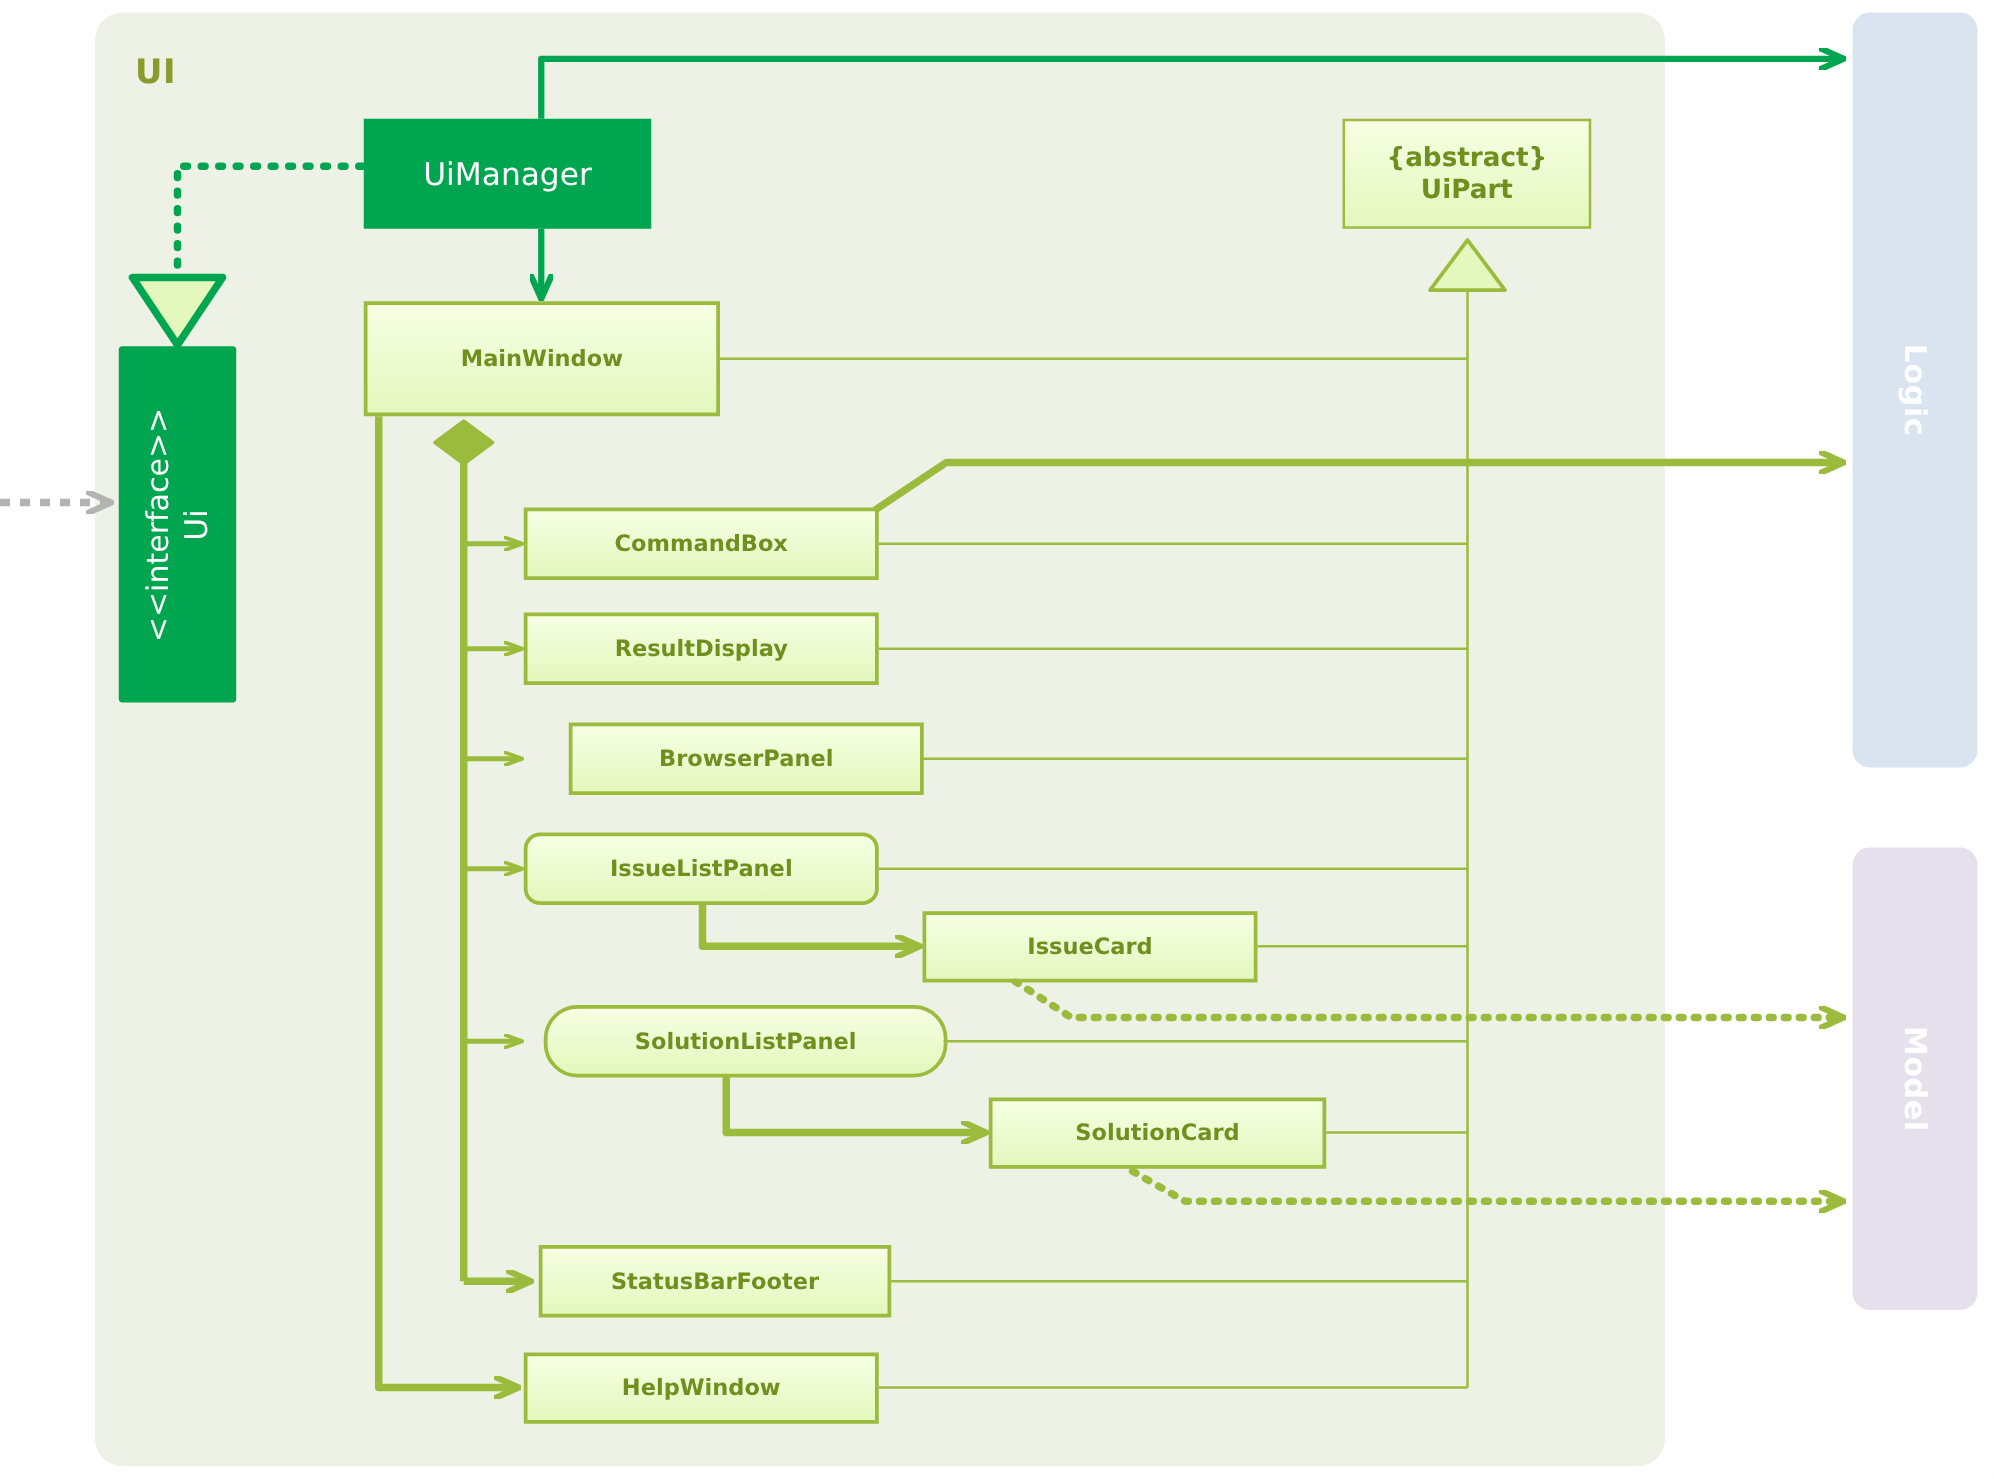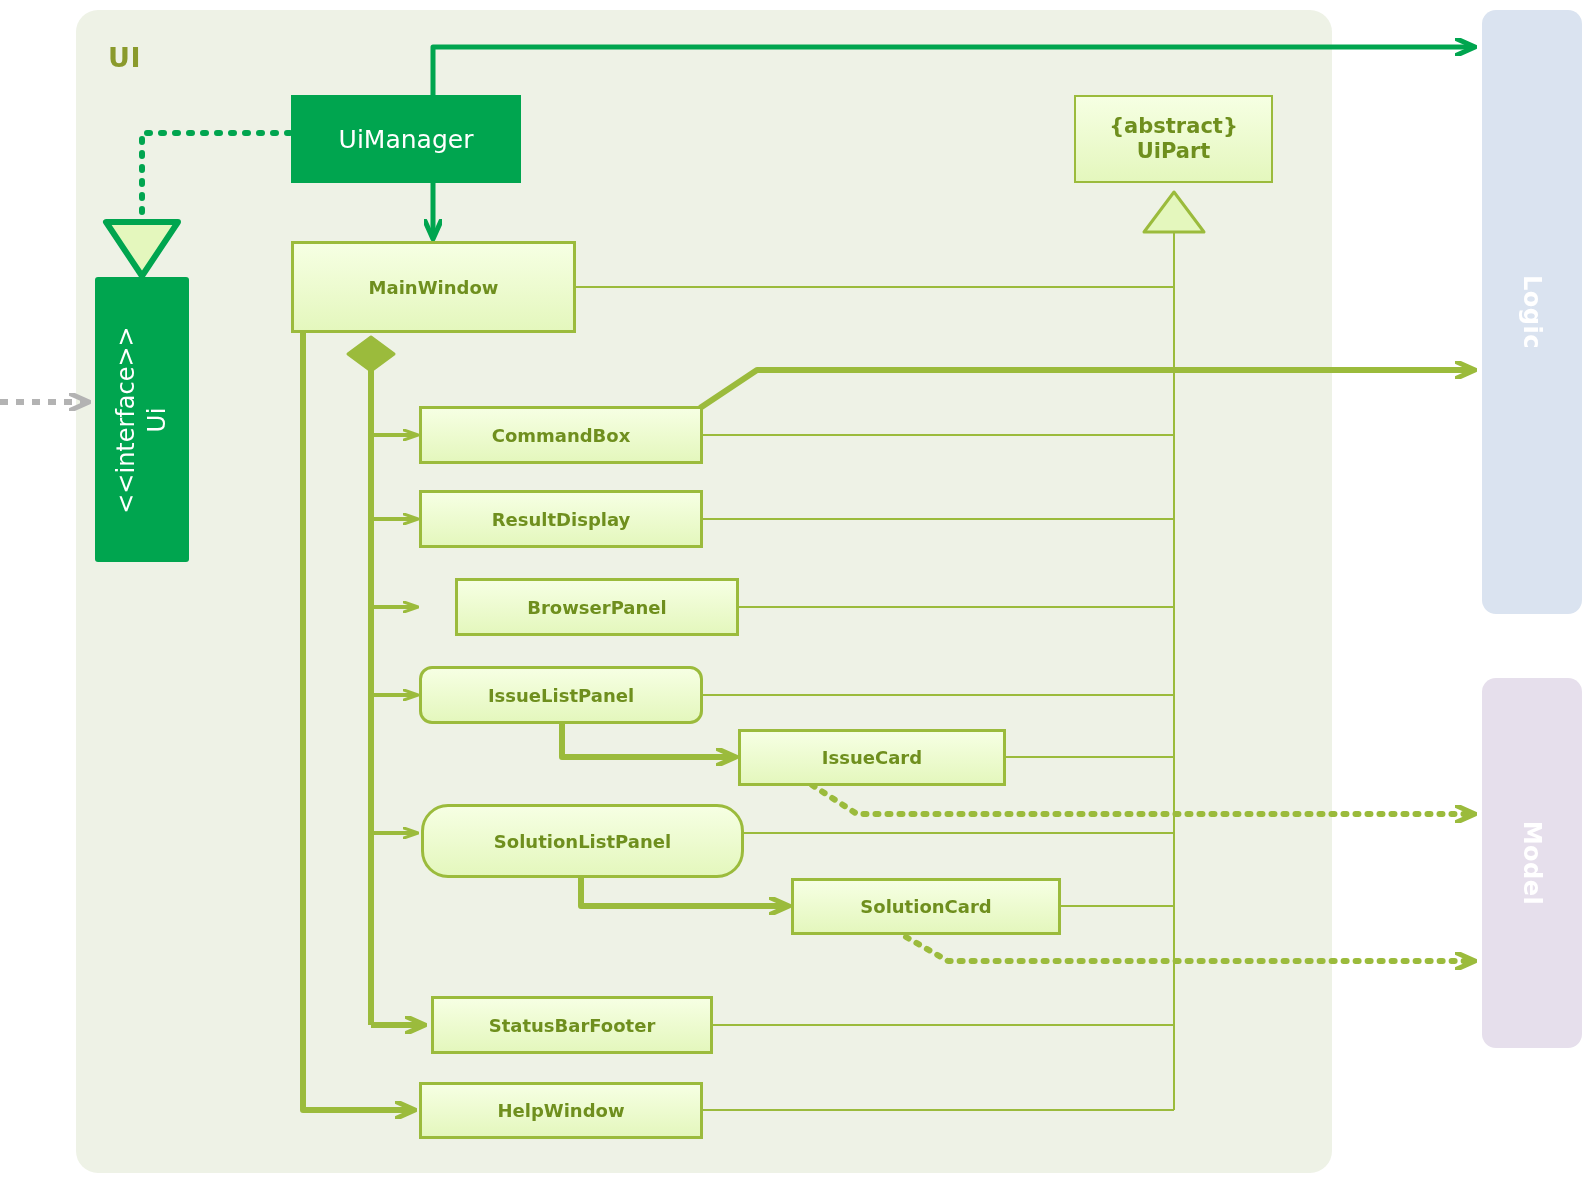--- a/index.html
+++ b/index.html
@@ -200,21 +200,21 @@
   </div>
 
   <div class="cls pale" style="left:419px;top:666px;width:284px;height:58px;border-radius:13px;">
     <span>IssueListPanel</span>
   </div>
 
   <div class="cls pale" style="left:738px;top:729px;width:268px;height:57px;">
     <span>IssueCard</span>
   </div>
 
-  <div class="cls pale" style="left:421px;top:804px;width:323px;height:74px;border-radius:27px;">
+  <div class="cls pale" style="left:435px;top:804px;width:323px;height:58px;border-radius:27px;">
     <span>SolutionListPanel</span>
   </div>
 
   <div class="cls pale" style="left:791px;top:878px;width:270px;height:57px;">
     <span>SolutionCard</span>
   </div>
 
   <div class="cls pale" style="left:431px;top:996px;width:282px;height:58px;">
     <span>StatusBarFooter</span>
   </div>

